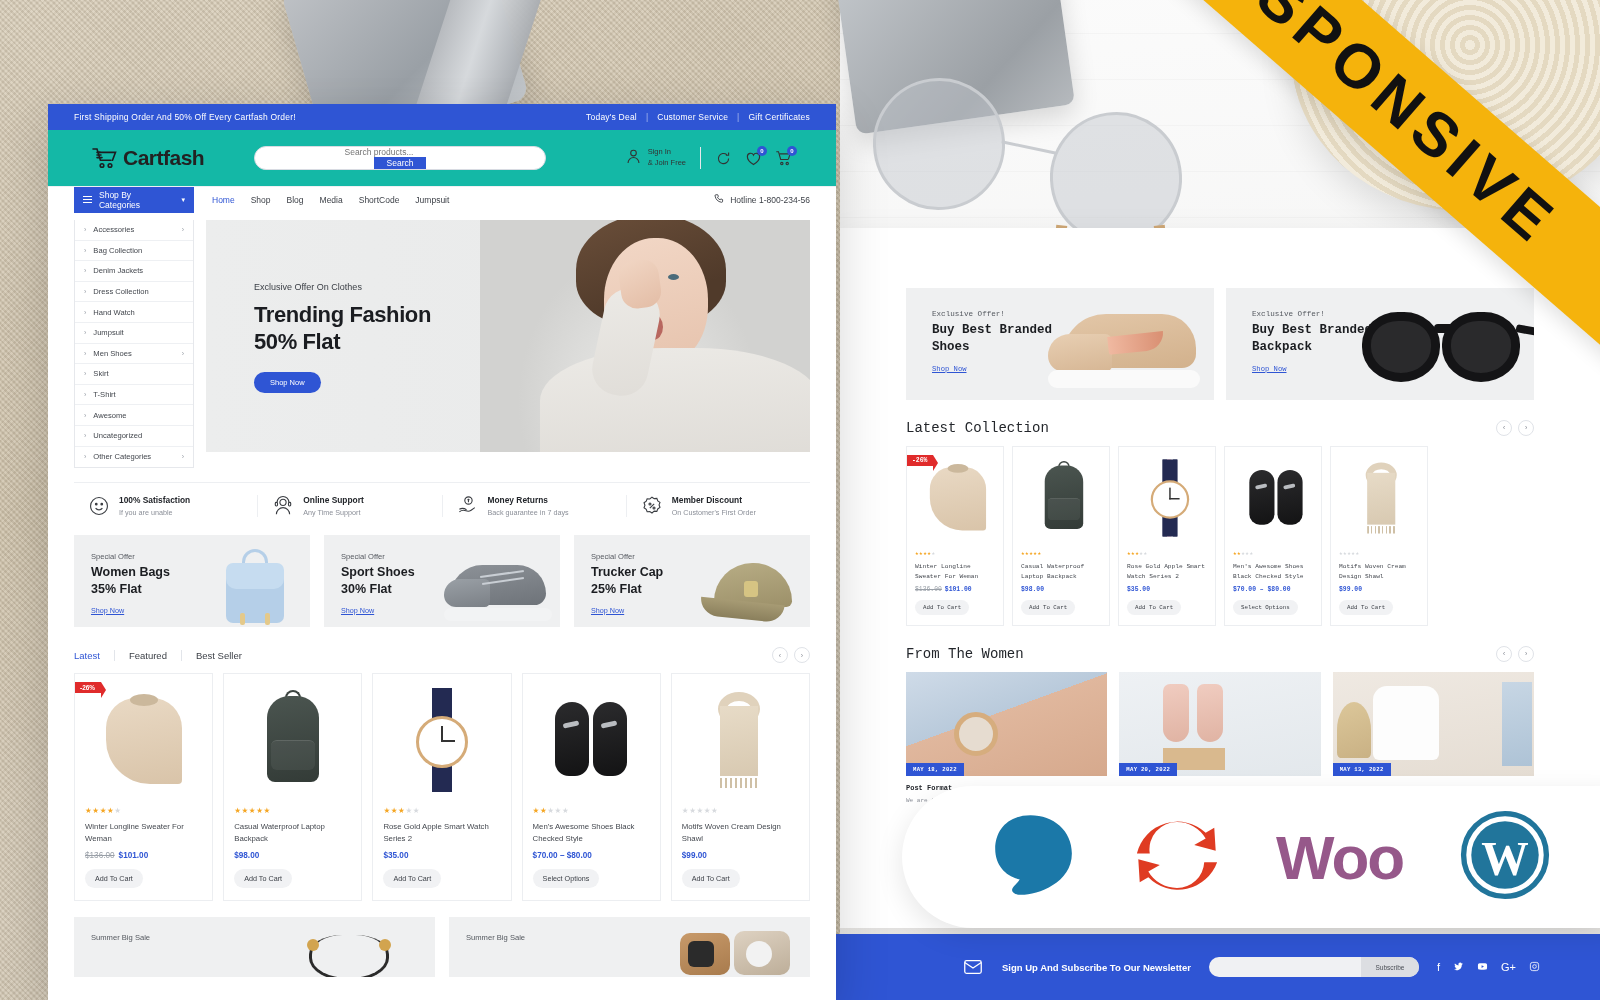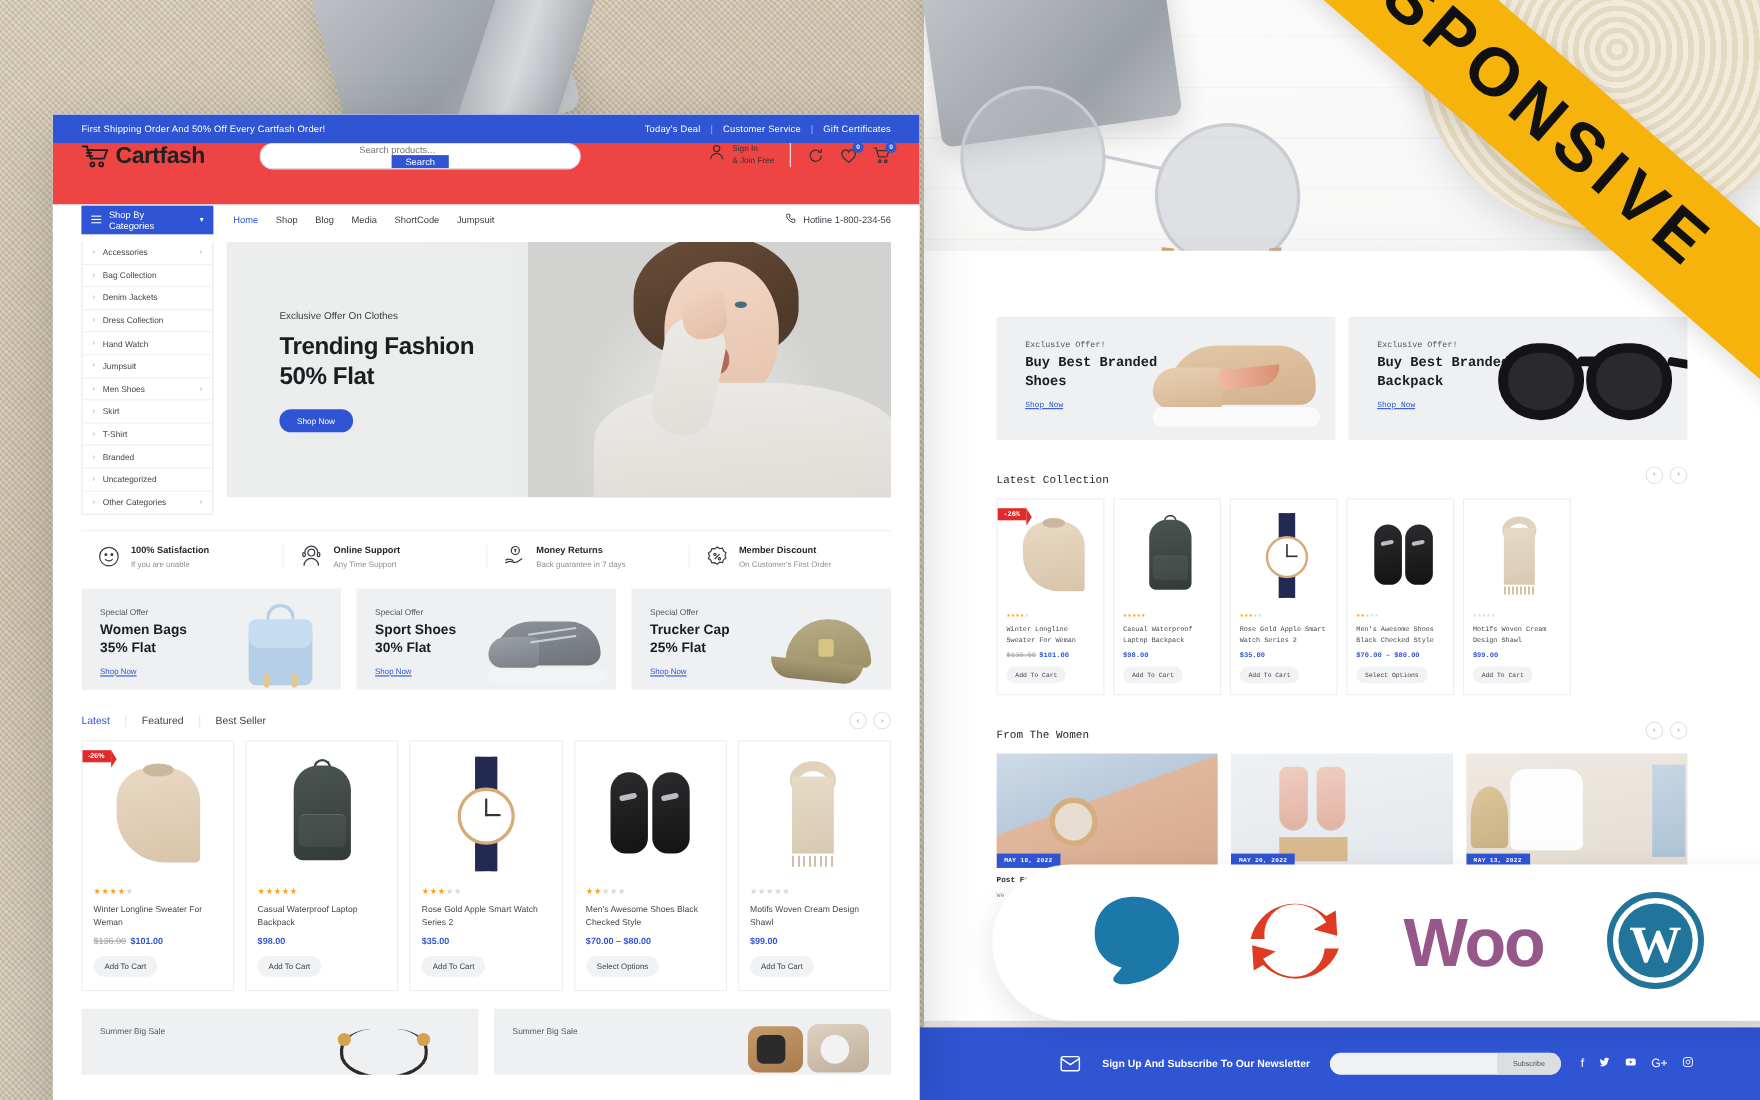--- a/index.html
+++ b/index.html
@@ -83,21 +83,21 @@
   .topbar {
     height: 26px; background: #2f55d4; color: #fff;
     display: flex; align-items: center; justify-content: space-between;
     padding: 0 26px; font-size: 8.5px; letter-spacing: .2px;
   }
   .topbar .tb-right { display: flex; align-items: center; gap: 9px; justify-content: space-between; }
   .topbar .sep { opacity: .55; }
   .topbar a { color:#fff; text-decoration:none; }
 
   .header {
-    height: 56px; background:#ef4444; display:flex; align-items:flex-start; padding: 0 26px;
+    height: 56px; background:#14b8a6; display:flex; align-items:center; padding: 0 44px;
   }
   .logo { display:flex; align-items:center; gap:5px; width:150px; }
   .logo-text { font-size: 21px; font-weight: 700; color:#222; letter-spacing:-.5px; }
   .cart-glyph { width:26px; height:22px; position:relative; }
 
   .searchwrap {
     width: 292px; height: 24px; border:1px solid #d8dbe2; border-radius: 13px;
     display:flex; align-items:center; overflow:hidden; background:#fff; margin-left: 12px; flex-direction: column;
   }
   .searchwrap input {
@@ -304,21 +304,21 @@
   .nike .sole { position:absolute; left:0; bottom:4px; width:152px; height:18px; border-radius:10px; background:#fafafa; }
   .nike .swoosh { position:absolute; left:60px; top:26px; width:56px; height:18px; border-radius:0 0 28px 4px; background: linear-gradient(90deg,#f0b9a1,#d98f72); transform: rotate(-6deg); }
 
   .sun { position:absolute; right:0px; bottom:12px; width:176px; height:78px; }
   .sun .lens { position:absolute; width:78px; height:70px; border-radius:46% 46% 50% 50%; background:#2a2a2c; border:9px solid #141416; }
   .sun .l1 { left:4px; top:2px; } .sun .l2 { left:84px; top:2px; }
   .sun .br { position:absolute; left:76px; top:14px; width:22px; height:9px; background:#141416; border-radius:4px; }
   .sun .tmp { position:absolute; left:158px; top:16px; width:22px; height:8px; background:#141416; transform: rotate(10deg); border-radius:3px; }
 
   .rsec-head { display:flex; align-items:center; margin-top:20px; }
-  .rsec-title { font-size:10px; color:#23262b; font-weight:400;margin-top:12px; }
+  .rsec-title { font-size:14px; color:#23262b; font-weight:400; }
   .rarrows { margin-left:auto; display:flex; gap:6px; }
 
   .rgrid { display:flex; gap:8px; margin-top:10px; }
   .rcard { width:98px; border:1px solid #eceef1; background:#fff; padding: 8px 8px 10px 8px; position:relative; flex:none; }
   .rimg { height:86px; display:flex; align-items:center; justify-content:center; }
   .rstars { font-size:6px; letter-spacing:.5px; color:#f5a623; margin-top:8px; }
   .rstars .off { color:#d7dade; }
   .rname { font-size:6.2px; color:#44484f; line-height:1.55; margin-top:5px; min-height:19px; }
   .rprice { font-size:6.4px; color:#2f55d4; font-weight:700; margin-top:5px; }
   .rprice .old { color:#9aa0a8; text-decoration:line-through; font-weight:400; margin-right:3px; }
@@ -745,21 +745,21 @@
       <div class="cat-item">
           <span class="lead">›</span>
           <span>Skirt</span>
         </div>
       <div class="cat-item">
           <span class="lead">›</span>
           <span>T-Shirt</span>
         </div>
       <div class="cat-item">
           <span class="lead">›</span>
-          <span>Branded</span>
+          <span>Awesome</span>
         </div>
       <div class="cat-item">
           <span class="lead">›</span>
           <span>Uncategorized</span>
         </div>
       <div class="cat-item">
           <span class="lead">›</span>
           <span>Other Categories</span>
           <span class="trail">›</span>
         </div>

